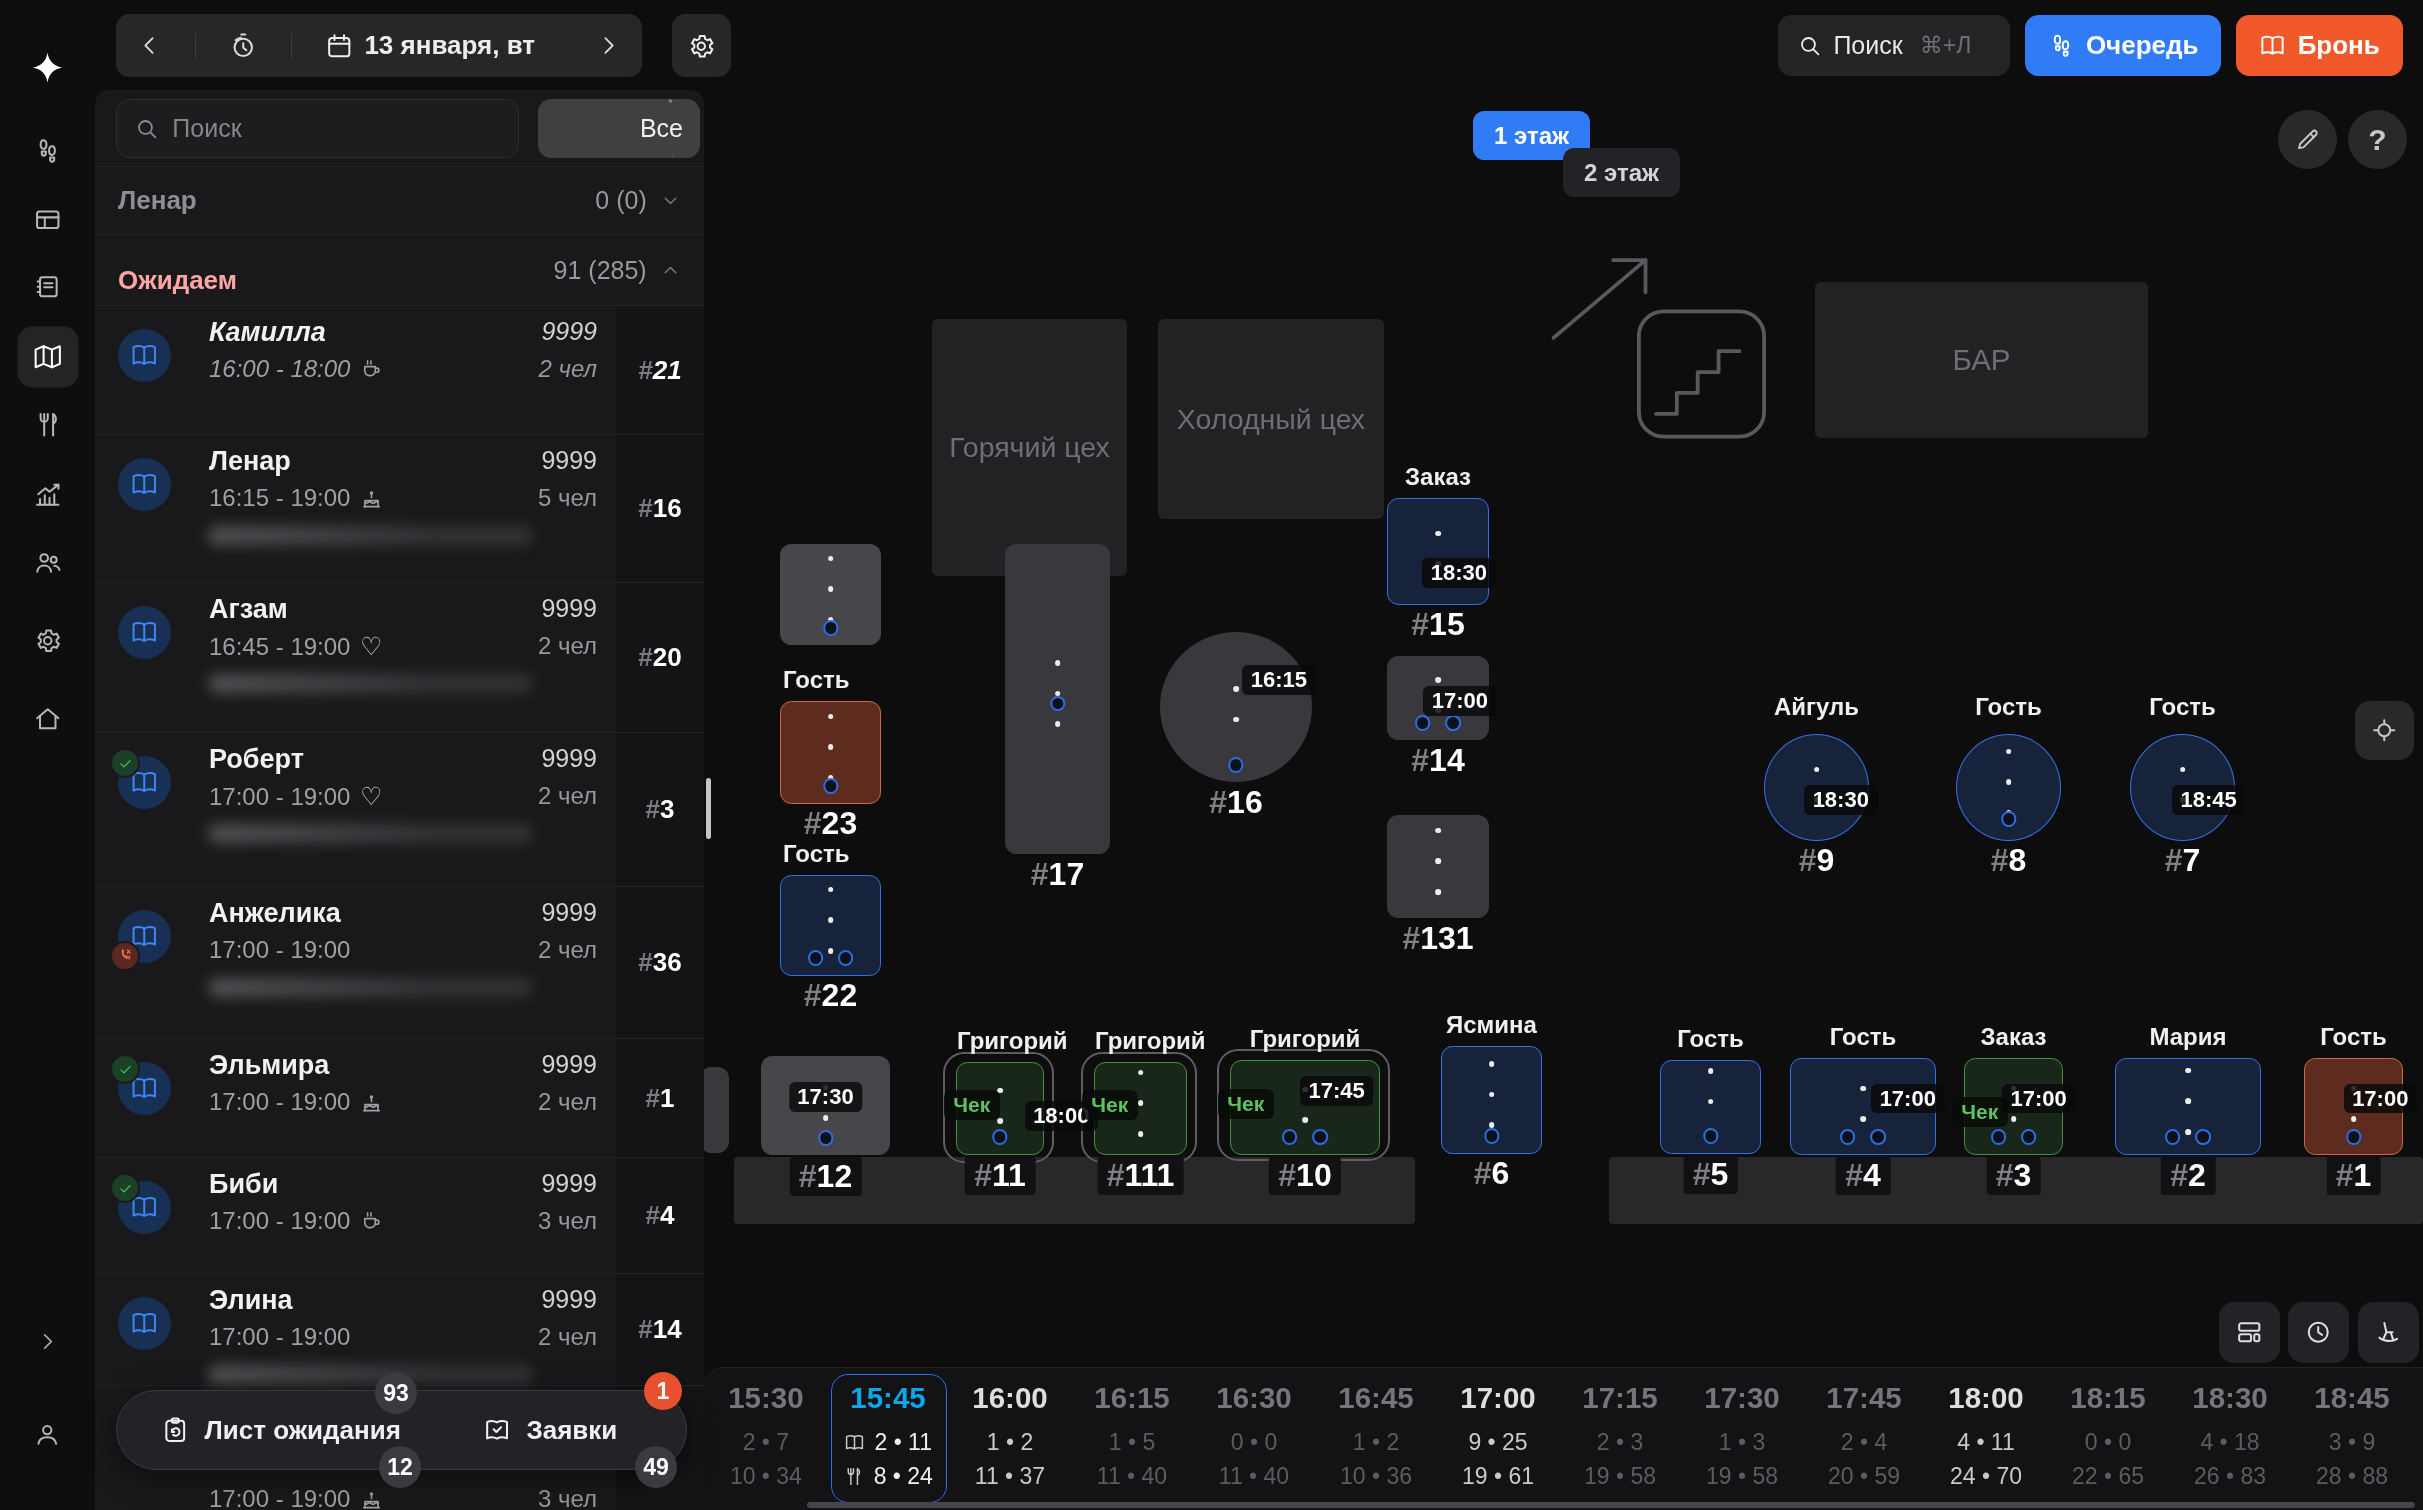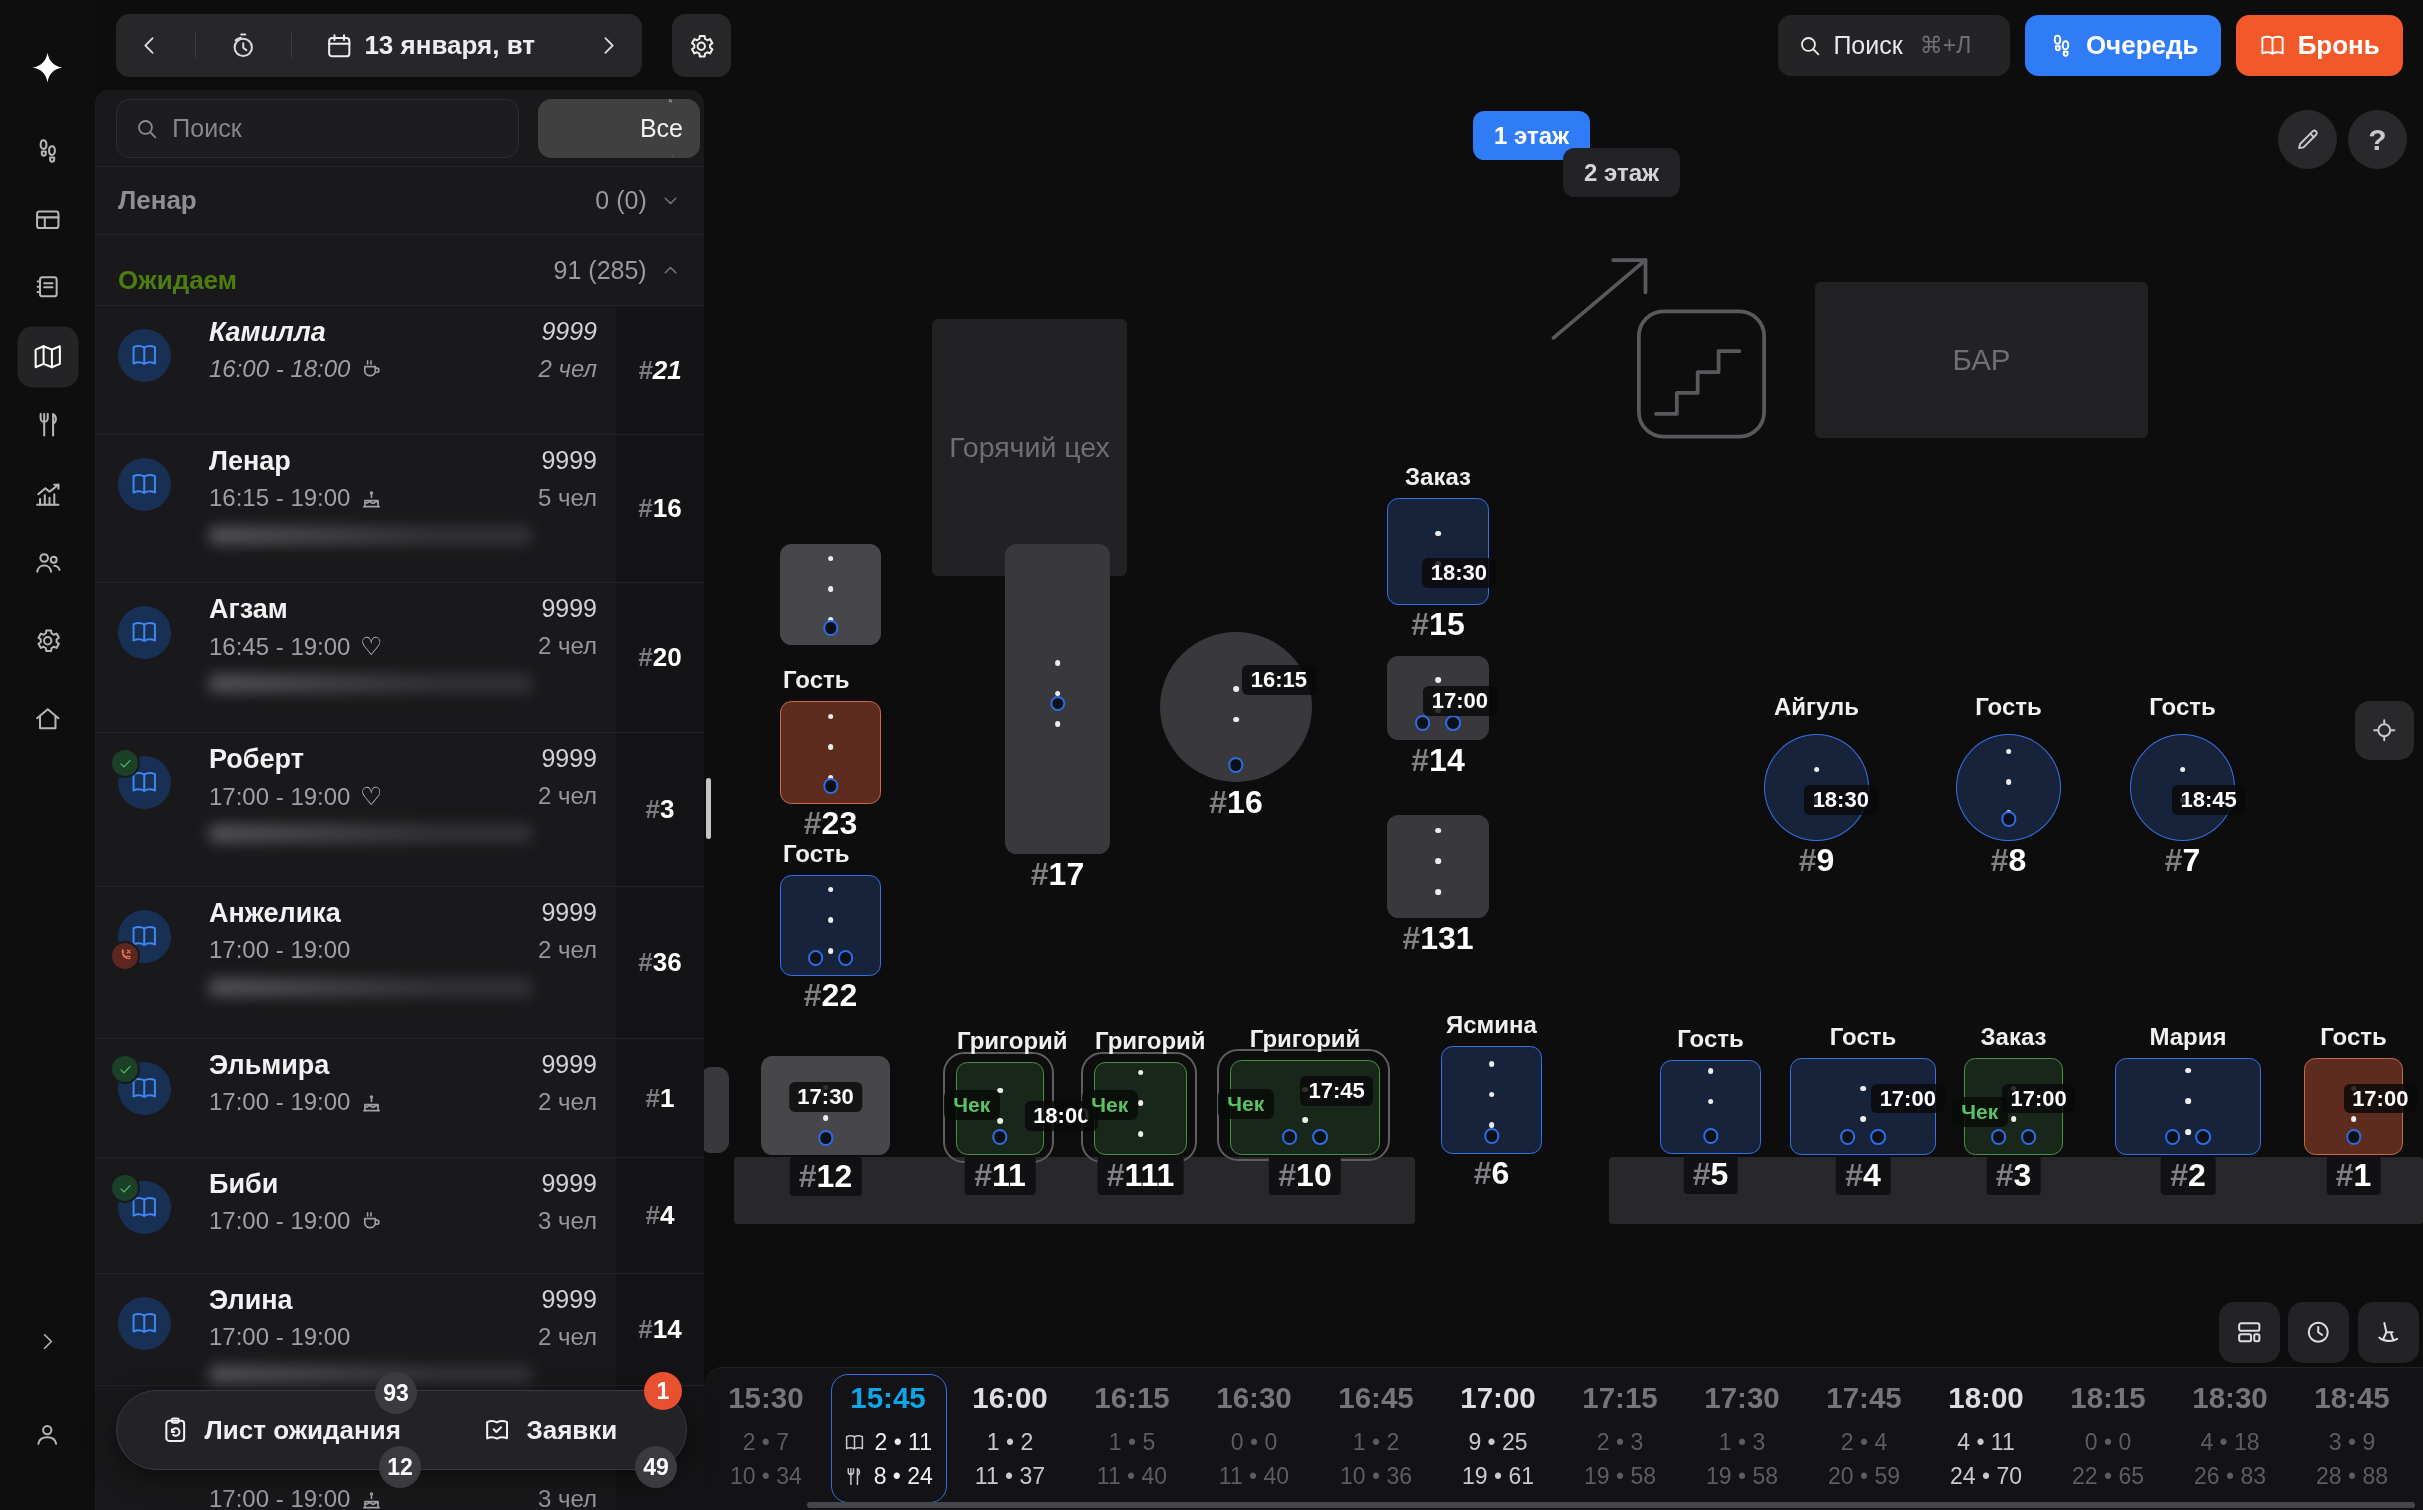--- a/index.html
+++ b/index.html
@@ -35,21 +35,21 @@
   #p-search{position:absolute;left:21px;top:8.6px;width:403px;height:59px;background:#1d1d20;border:1.4px solid #2e2e32;border-radius:13.3px;
             display:flex;align-items:center;gap:13.3px;padding:0 17px;box-sizing:border-box;color:#8c8c90;}
   #p-search .ph{font-size:25px;color:#87878b;}
   #p-filter{position:absolute;left:443px;top:8.6px;width:162px;height:59px;background:#404040;border-radius:13.3px;
             display:flex;align-items:flex-end;gap:11.4px;padding:0 17px;box-sizing:border-box;color:#d9d9dc;flex-direction:column;}
   #p-filter .lbl{font-size:25px;color:#f0f0f2;}
   .sec{position:absolute;left:0;width:609px;display:flex;align-items:center;padding:0 23px;box-sizing:border-box;border-bottom:1px solid #242428;}
   #sec-arrived{top:76px;height:69px;border-top:1px solid #242428;}
   #sec-waiting{top:146px;height:70px;}
   .sec .t{font-size:26px;font-weight:600;color:#8f8f93;}
-  #sec-waiting .t{color:#4d7c0f;font-weight:700;margin-top:20px;}
+  #sec-waiting .t{color:#fca5a5;font-weight:700;margin-top:20px;}
   .sec .c{margin-left:auto;font-size:25px;color:#9a9a9e;display:flex;align-items:center;gap:13.3px;}
   .sec .c svg{color:#77777b;}
   #numcol{position:absolute;right:0;top:216px;bottom:0;width:88px;background:#141416;}
   #guest-list{position:absolute;left:0;top:216px;width:609px;bottom:0;overflow:hidden;}
   .grow{position:relative;width:609px;border-bottom:1px solid #232327;box-sizing:border-box;}
   .gr-icon{position:absolute;left:23px;top:23px;width:53px;height:53px;border-radius:50%;background:#173053;color:#3f86f2;
            display:flex;align-items:center;justify-content:center;}
   .gr-badge{position:absolute;width:30px;height:30px;border-radius:50%;display:flex;align-items:center;justify-content:center;border:2.9px solid #19191b;box-sizing:border-box;}
   .b-check{left:-7.6px;top:-7.6px;background:#1c3f27;color:#4cc06a;}
   .b-phone{left:-7.6px;bottom:-7.6px;background:#5c2720;color:#e87356;}
@@ -142,20 +142,23 @@
           <path d="M4.5 19.5 5.4 16 16.6 4.8a2.1 2.1 0 0 1 3 3L8.4 19l-3.9.5Z"></path>
           <path d="m14.5 6.8 3.1 3.1"></path>
         </svg>
       </div>
     <div class="roundbtn" style="left:2253px;top:110px;">
         <span style="font-size:30px;font-weight:700;color:#c9c9cc;">?</span>
       </div>
 
     <div class="zone" style="left:837px;top:319px;width:195px;height:257px;font-size:28.5px;">
         <span>Горячий цех</span>
+      </div>
+    <div class="zone" style="left:1063px;top:319px;width:226px;height:200px;font-size:28.5px;">
+        <span>Холодный цех</span>
       </div>
     <div class="zone" style="left:1720px;top:282px;width:333px;height:156px;font-size:29.5px;">
         <span>БАР</span>
       </div>
 
     <svg class="abs" style="left:1441px;top:243px;color:#58585d;" width="238" height="204" viewBox="0 0 250 215">
       <g fill="none" stroke="currentColor" stroke-width="4" stroke-linecap="round" stroke-linejoin="round">
         <path d="M18 100 L115 18"></path>
           <path d="M115 18 h-34 M115 18 v34"></path>
         <rect x="108" y="72" width="132" height="132" rx="26"></rect>

